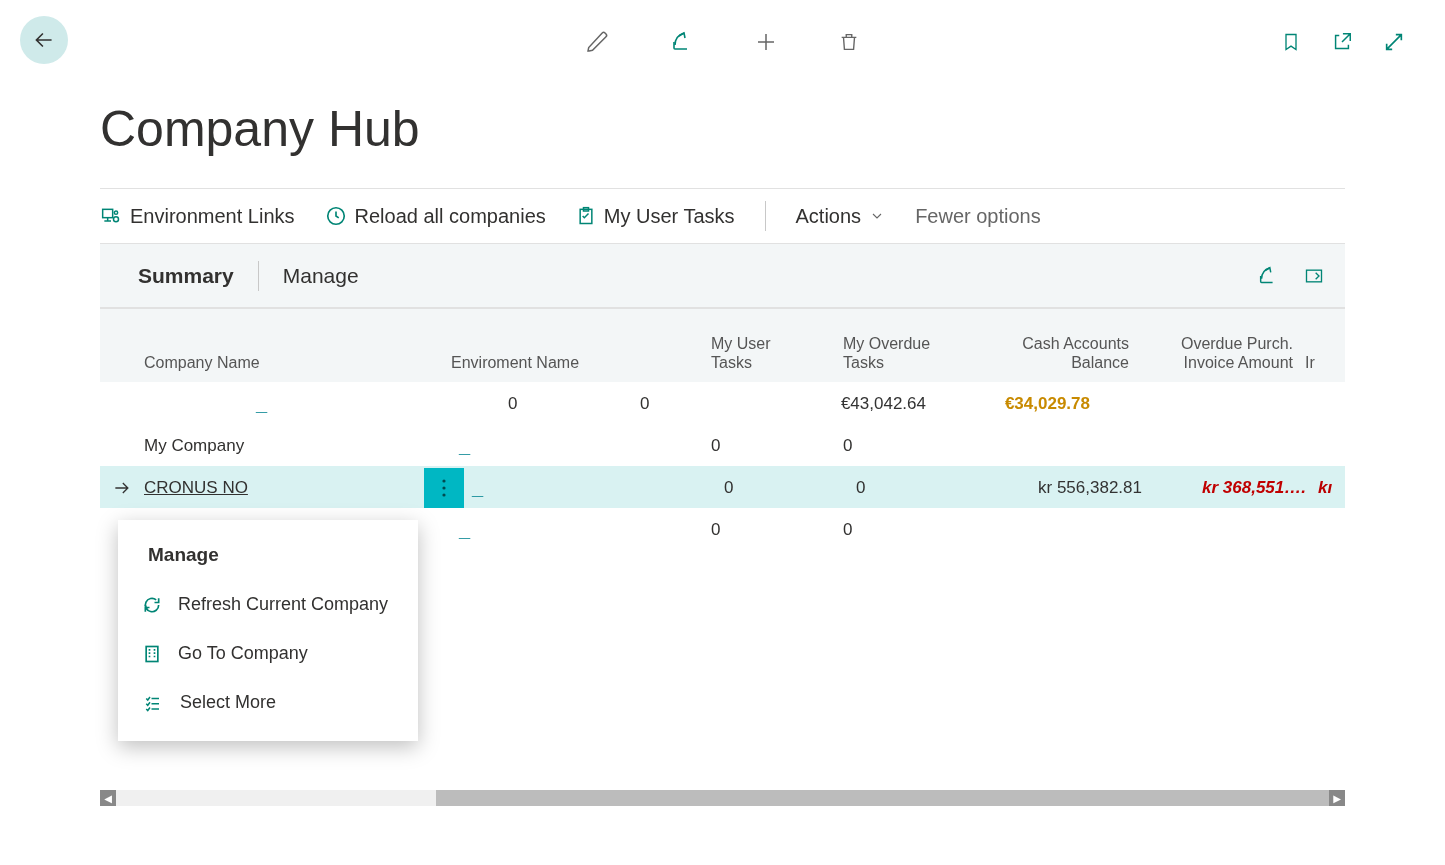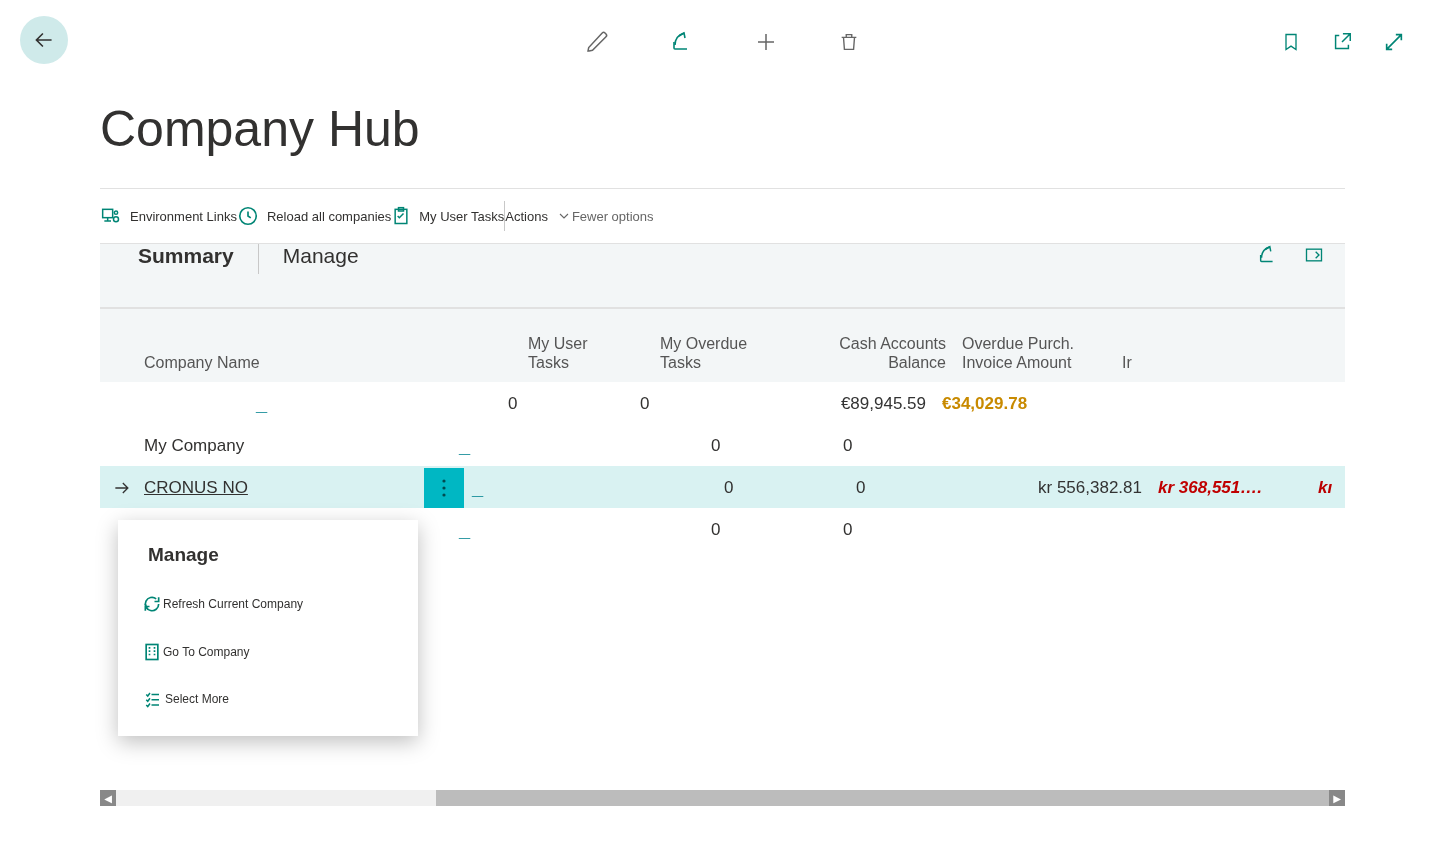--- a/index.html
+++ b/index.html
@@ -56,35 +56,37 @@
     padding: 20px 100px 30px 100px;
     color: #323130;
   }
 
   .action-bar {
     margin: 0 100px;
     border-top: 1px solid #e1e1e1;
     border-bottom: 1px solid #e1e1e1;
     display: flex;
     align-items: center;
+    gap: 30px;
     height: 56px;
-    font-size: 13px;
+    font-size: 20px;
     color: #323130;
   }
   .action-item { display:flex; align-items:center; gap:8px; cursor:pointer; }
   .action-item.teal svg { color:#008575; }
   .divider-v { width:1px; height:30px; background:#c8c8c8; }
 
   .content-area {
     margin: 0 100px;
     position: relative;
   }
   .tab-bar {
     background: #f3f6f7;
     display:flex;
+    align-items:center;
     height: 64px;
     padding: 0 20px;
     border-bottom:1px solid #e1e1e1;
     position:relative;
   }
   .tab {
     padding: 0 18px;
     font-size: 21px;
     color:#323130;
     cursor:pointer;
@@ -107,21 +109,21 @@
     align-items:flex-end;
     padding-bottom:10px;
     border-top:1px solid #e1e1e1;
   }
   .col-indicator { width:44px; flex-shrink:0;}
   .col-company { width:280px; padding-left:0; flex-shrink:0;}
   .col-env { width:260px; flex-shrink:0;}
   .col-myuser { width:132px; text-align:left; flex-shrink:0;}
   .col-myoverdue { width:132px; text-align:left; flex-shrink:0;}
   .col-cash { width:170px; text-align:right; padding-right:16px; flex-shrink:0;}
-  .col-overdue { width:160px; padding-right:12px; flex-shrink:0;}
+  .col-overdue { width:160px; text-align:right; padding-right:12px; flex-shrink:0;}
   .col-extra { width:40px; flex-shrink:0; color:#b00; font-style:italic; font-weight:bold;}
 
   .grid-header .col-myuser, .grid-header .col-myoverdue { font-weight:400; }
   .grid-header > div { padding-top:8px; line-height:1.2; }
 
   .grid-row {
     display:flex;
     align-items:center;
     height:42px;
     font-size:17px;
@@ -157,23 +159,23 @@
     padding: 14px 0;
   }
   .context-heading {
     font-size:19px;
     font-weight:600;
     padding: 10px 30px 14px 30px;
   }
   .context-item {
     display:flex;
     align-items:center;
-    gap:1px;
+    gap:16px;
     padding:14px 24px;
-    font-size:12px;
+    font-size:18px;
     cursor:pointer;
   }
   .context-item svg { color:#00838f; }
 
   .hscroll {
     position:absolute;
     left:100px; right:100px;
     bottom: 70px;
     height:16px;
     background:#f0f0f0;
@@ -305,34 +307,35 @@
           </svg>
       </span>
     </div>
   </div>
 
   <div class="grid">
     <div class="grid-header">
       <div class="col-indicator"></div>
       <div class="col-company">Company Name</div>
       <div style="width:104px"></div>
+      <div class="col-env">Enviroment Name</div>
       <div class="col-myuser"><span style="display:inline-block;width:70px">My User Tasks</span></div>
       <div class="col-myoverdue"><span style="display:inline-block;width:96px">My Overdue Tasks</span></div>
       <div class="col-cash">Cash Accounts Balance</div>
       <div class="col-overdue">Overdue Purch. Invoice Amount</div>
       <div class="col-extra" style="font-style:normal;font-weight:normal;color:#555;">Ir</div>
     </div>
     <div id="grid-rows">
         <div class="grid-row" style="position: relative;">
           <div class="col-indicator"></div>
           <div style="width: 104px;"></div>
           <div class="col-env"><span class="env-dash">_</span></div>
           <div class="col-myuser">0</div>
           <div class="col-myoverdue">0</div>
-          <div class="col-cash cash-val">€89,945.59</div>
+          <div class="col-cash cash-val">€43,042.64</div>
           <div class="col-overdue overdue-orange">€34,029.78</div>
           <div class="col-extra"></div>
         </div>
         <div class="grid-row" style="position: relative;">
           <div class="col-indicator"></div>
           <div class="col-company"><span>My Company</span></div>
           <div style="width: 104px;"></div>
           <div class="col-env"><span class="env-dash">_</span></div>
           <div class="col-myuser">0</div>
           <div class="col-myoverdue">0</div>

